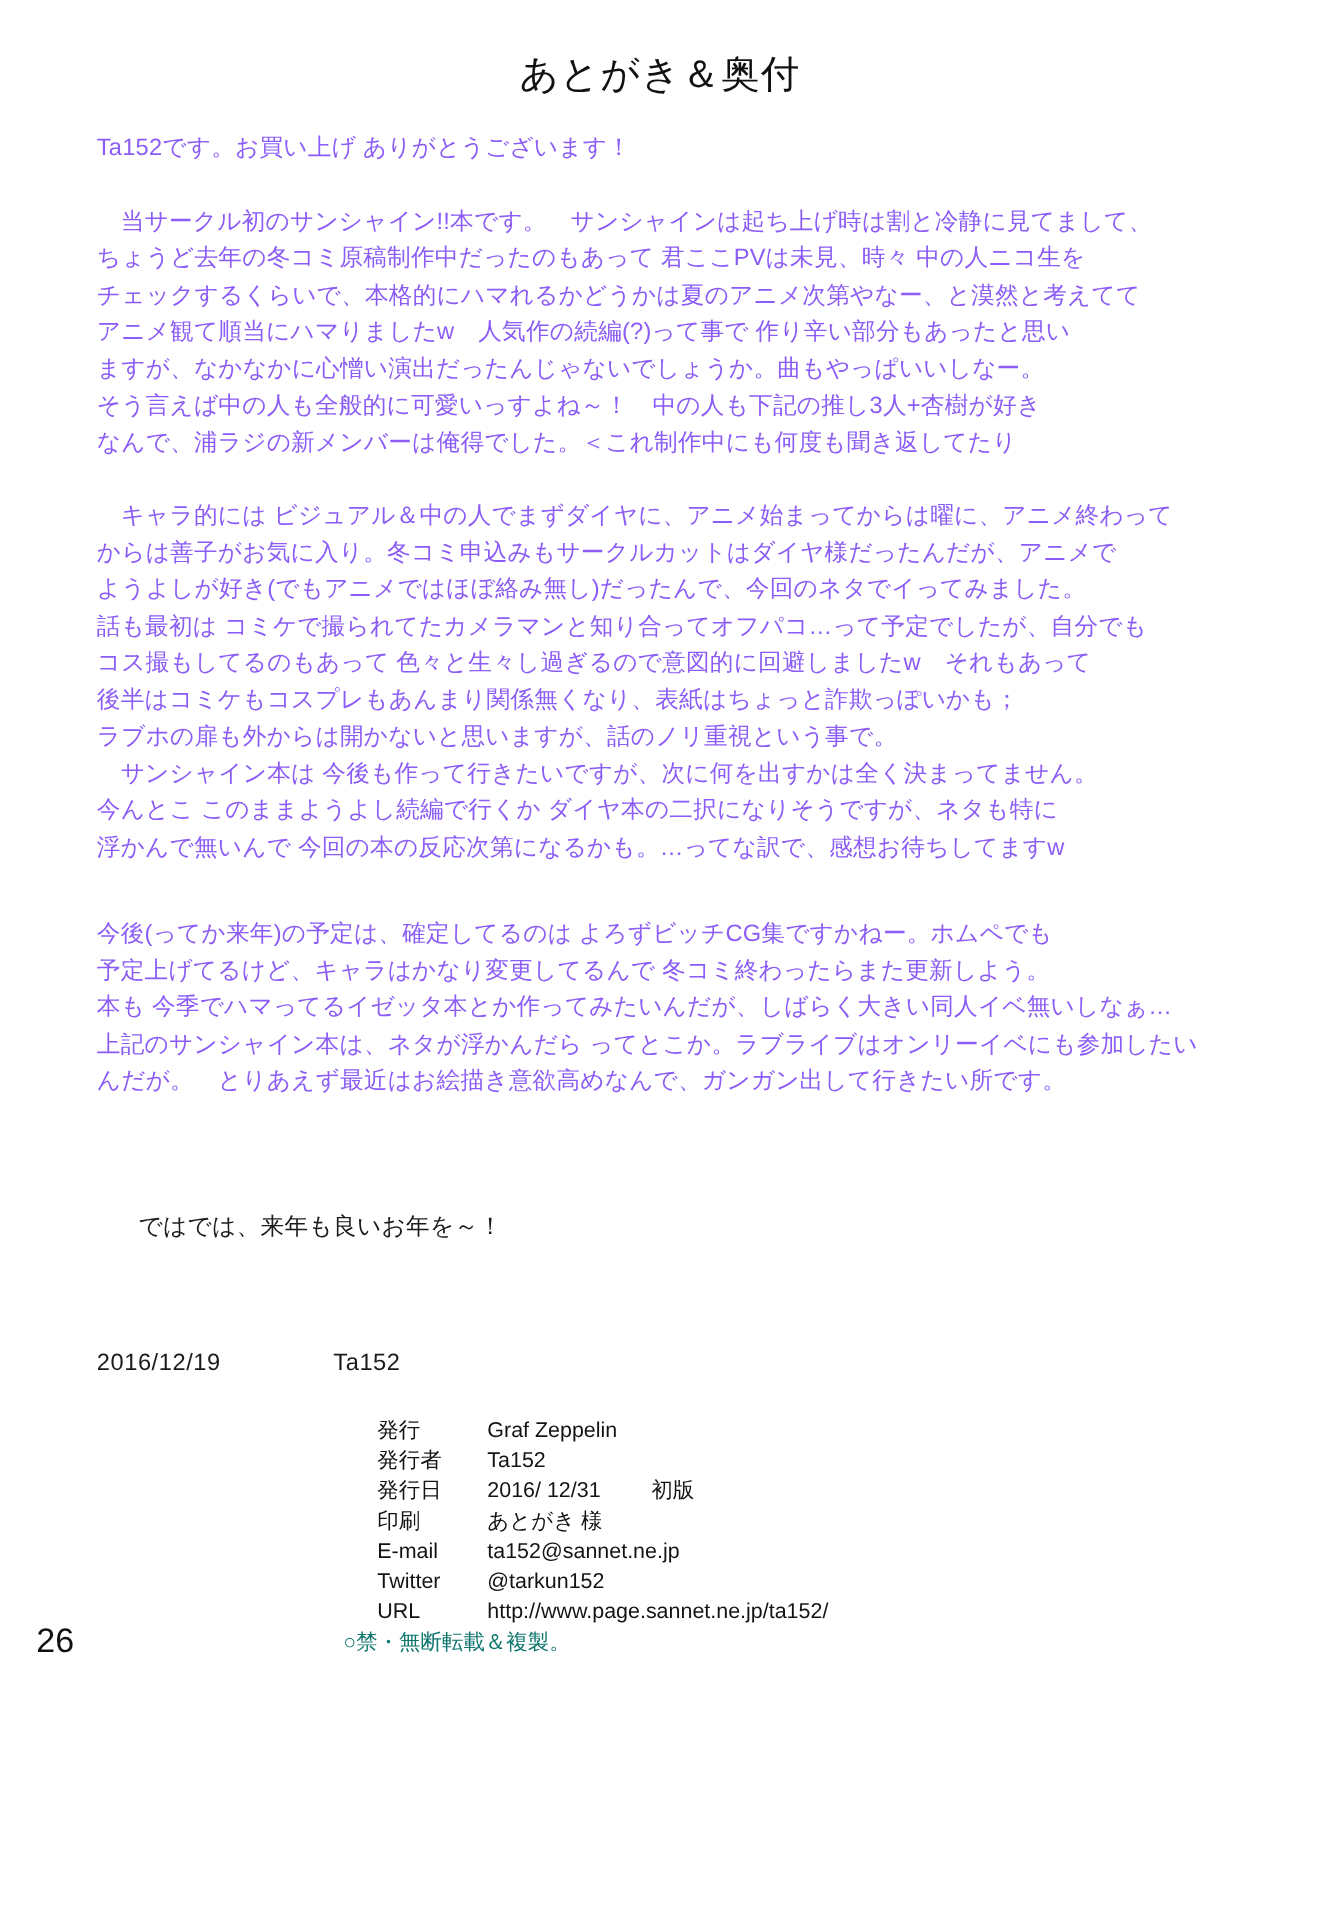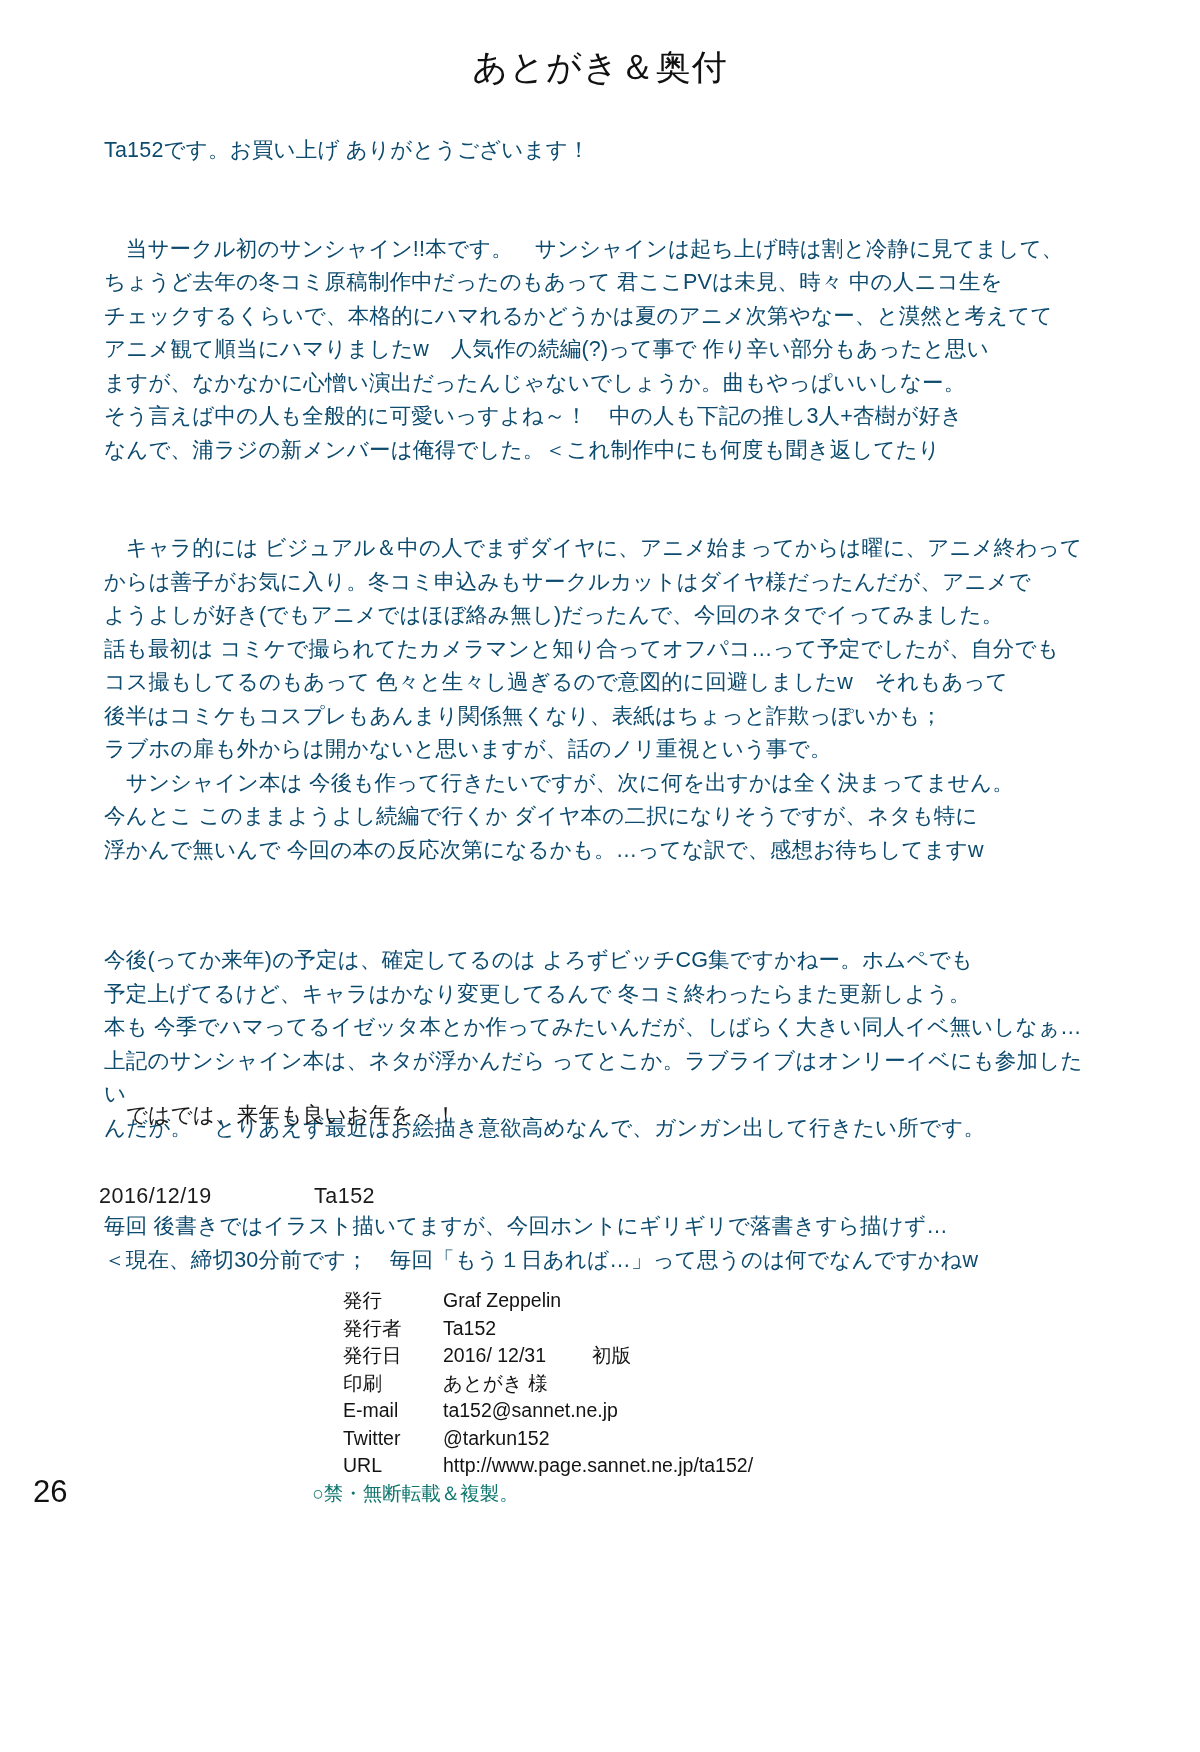--- a/index.html
+++ b/index.html
@@ -33,33 +33,32 @@
   .body-area {
     position: absolute;
     left: 88px;
     top: 118px;
     width: 1030px;
   }
   .para {
     font-size: 21.5px;
     line-height: 33.5px;
     letter-spacing: 0.2px;
-    margin: 16px;
+    margin: 0;
     white-space: pre-wrap;
-    color: #0c4a6e;
+    color: #8b5cf6;
   }
   .gap-lg { height: 33px; }
   .gap-sm { height: 12px; }
   .signature {
     position: absolute;
     left: 88px;
-    top: 1184px;
+    top: 1226px;
     font-size: 21.5px;
     letter-spacing: 0.5px;
-    margin-left: 11px;
   }
   .sign-date { display: inline-block; width: 215px; }
   .closing {
     position: absolute;
     left: 104px;
     top: 1100px;
     font-size: 21.5px;
     letter-spacing: 0.3px;
   }
   .colophon {
@@ -131,22 +130,20 @@
 今んとこ このままようよし続編で行くか ダイヤ本の二択になりそうですが、ネタも特に
 浮かんで無いんで 今回の本の反応次第になるかも。…ってな訳で、感想お待ちしてますw</p>
     <div class="gap-lg"></div>
     <div class="gap-sm"></div>
     <p class="para">今後(ってか来年)の予定は、確定してるのは よろずビッチCG集ですかねー。ホムペでも
 予定上げてるけど、キャラはかなり変更してるんで 冬コミ終わったらまた更新しよう。
 本も 今季でハマってるイゼッタ本とか作ってみたいんだが、しばらく大きい同人イベ無いしなぁ…
 上記のサンシャイン本は、ネタが浮かんだら ってとこか。ラブライブはオンリーイベにも参加したい
 んだが。　とりあえず最近はお絵描き意欲高めなんで、ガンガン出して行きたい所です。</p>
     <div class="gap-lg"></div>
-    <p class="para">毎回 後書きではイラスト描いてますが、今回ホントにギリギリで落書きすら描けず…
-＜現在、締切30分前です；　毎回「もう１日あれば…」って思うのは何でなんですかねw</p>
   </div>
 
   <div class="closing">　ではでは、来年も良いお年を～！</div>
 
   <div class="signature">
     <span class="sign-date">2016/12/19</span><span>Ta152</span>
   </div>
 
   <div class="colophon">
     <span class="colophon-row"><span class="col-label">発行</span><span>Graf Zeppelin</span></span>

